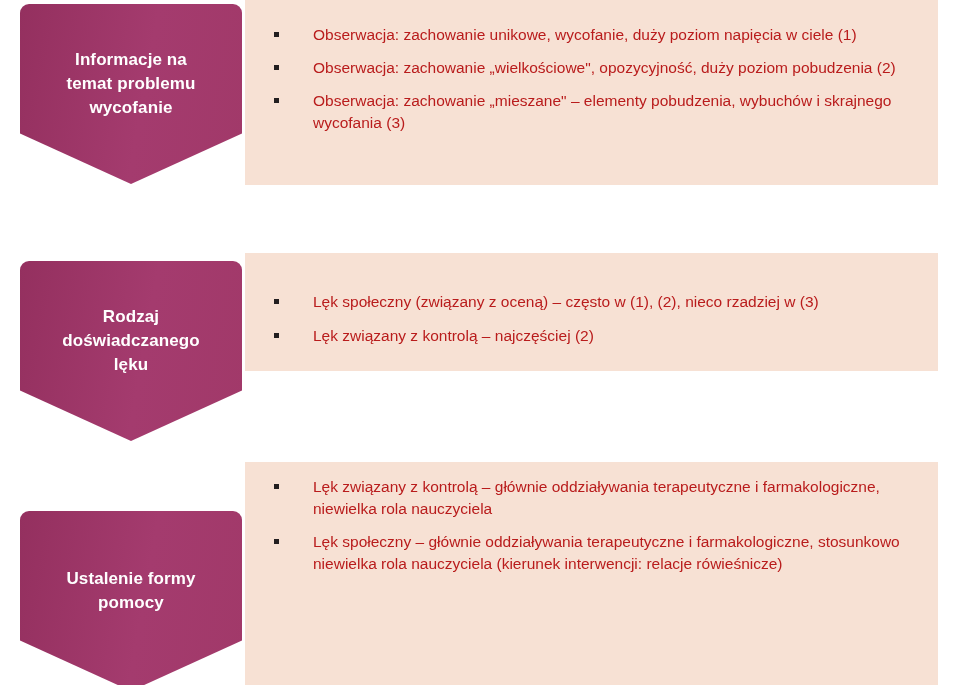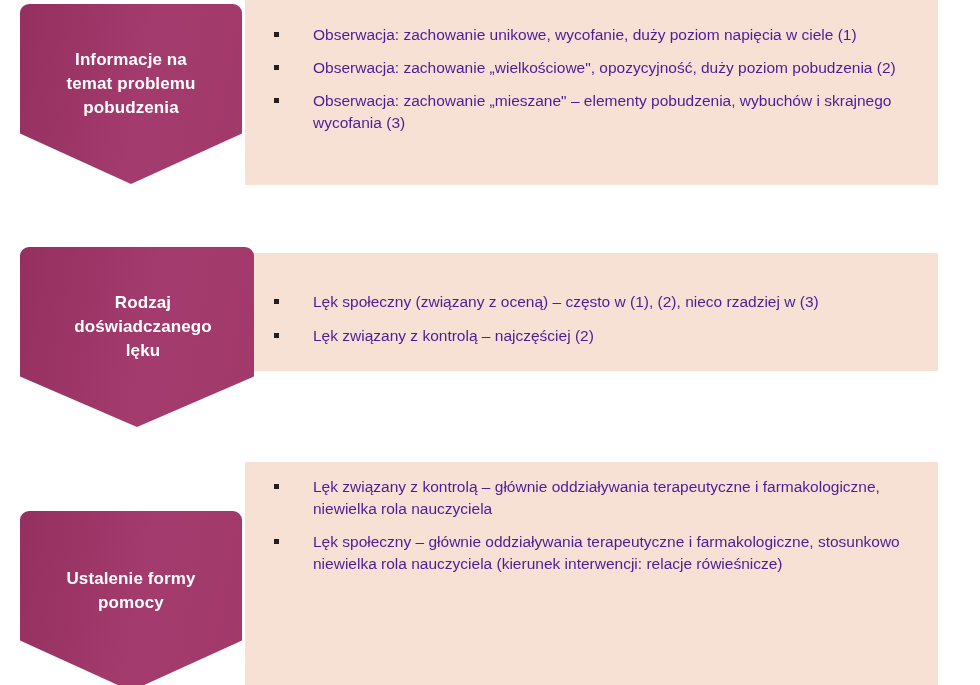--- a/index.html
+++ b/index.html
@@ -70,21 +70,21 @@
     position: absolute;
     left: 29px;
     right: 22px;
     margin: 0;
     padding: 0;
     list-style: none;
   }
   .bullet-item {
     position: relative;
     padding-left: 39px;
-    color: #4c1d95;
+    color: #b91c1c;
     font-size: 15.5px;
     line-height: 1.43;
   }
   .bullet-marker {
     position: absolute;
     left: 0;
     top: 0.52em;
     width: 5px;
     height: 5px;
     background: #231f20;
@@ -96,21 +96,21 @@
   
   #row-1 { top: 0; height: 240px; }
   #row-1 .panel { top: 0; height: 185px; }
   #row-1 .badge { top: 4px; height: 180px; }
   #row-1 .bullets { top: 24px; }
   #row-1 .bullet-item { margin-bottom: 11px; }
 
   
   #row-2 { top: 245px; height: 215px; }
   #row-2 .panel { top: 8px; height: 118px; }
-  #row-2 .badge { top: 2px; height: 180px; padding-left: 12px; }
+  #row-2 .badge { top: 16px; height: 180px; }
   #row-2 .bullets { top: 38px; }
   #row-2 .bullet-item { margin-bottom: 12px; }
 
   
   #row-3 { top: 462px; height: 212px; }
   #row-3 .panel { top: 0; height: 223px; }
   #row-3 .badge { top: 3px; height: 180px; margin-top: 46px; }
   #row-3 .bullets { top: 14px; }
   #row-3 .bullet-item { margin-bottom: 11px; }
 </style>
@@ -132,21 +132,21 @@
         </li>
         <li class="bullet-item">
           <span class="bullet-marker"></span>
           <span class="bullet-text">Obserwacja: zachowanie „mieszane" – elementy pobudzenia, wybuchów i skrajnego wycofania (3)</span>
         </li>
       </ul>
     </div>
     <div class="badge">
       <div class="badge-label">Informacje na
 temat problemu
-pobudzenia</div>
+wycofanie</div>
     </div>
   </section>
 
   <section class="row" id="row-2">
     <div class="panel">
       <ul class="bullets">
         <li class="bullet-item">
           <span class="bullet-marker"></span>
           <span class="bullet-text">Lęk społeczny (związany z oceną) – często w (1), (2), nieco rzadziej w (3)</span>
         </li>

